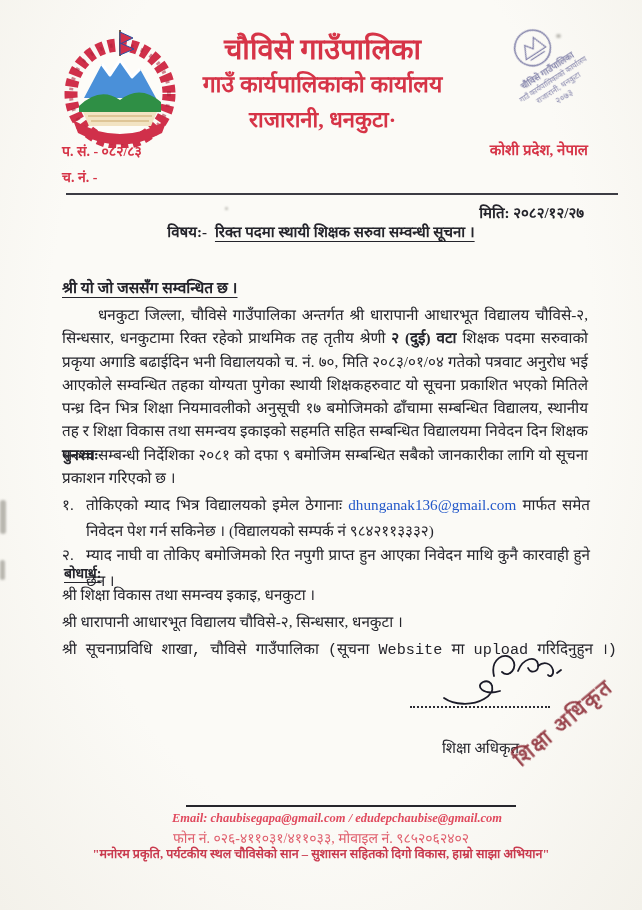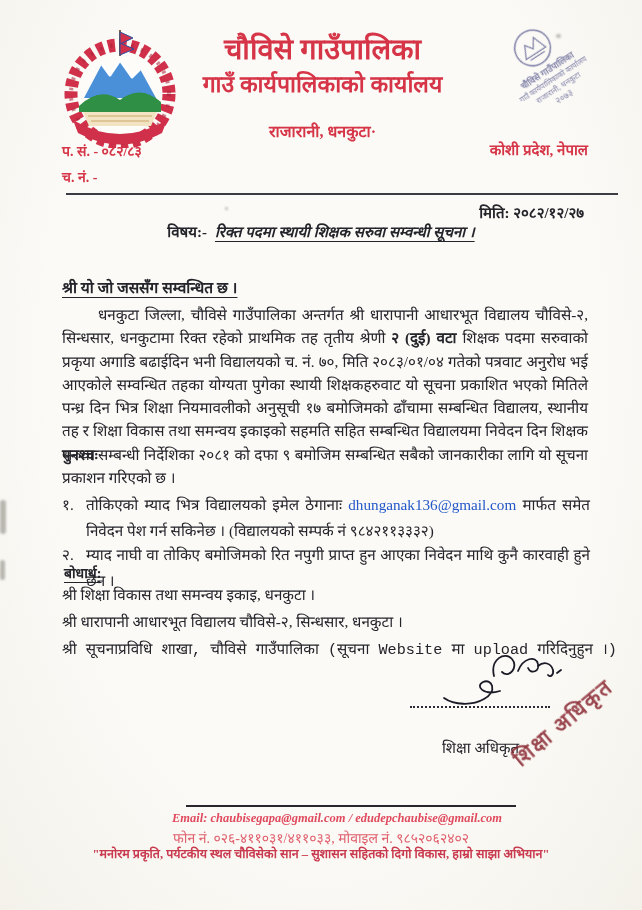--- a/index.html
+++ b/index.html
@@ -12,40 +12,40 @@
     position:relative;width:642px;height:910px;overflow:hidden;
     background:#f9f8f3;
     background-image:radial-gradient(ellipse at 50% 40%, #fbfaf6 60%, #f3f1ea 100%);
     color:#24242b;
   }
   
   .emblem{position:absolute;left:58px;top:28px;width:124px;height:120px;}
   .title-block{position:absolute;left:150px;top:32px;width:345px;text-align:center;color:#d63447;font-weight:bold;}
   .t1{font-size:29px;line-height:34px;}
   .t2{font-size:23px;line-height:30px;margin-top:4px;}
-  .t3{font-size:16px;line-height:24px;margin-top:20px;}
+  .t3{font-size:22px;line-height:24px;margin-top:8px;}
   .stamp{
     position:absolute;left:492px;top:20px;width:128px;height:128px;
     transform:rotate(-33deg);
     color:#7b7ba5;text-align:center;
     filter:blur(.35px);opacity:.92;
   }
   .stamp svg{display:block;margin:0 auto 1px auto;}
   .stamp .s1{font-size:9px;font-weight:bold;line-height:11px;}
   .stamp .s2{font-size:7.5px;line-height:10px;}
   .stamp .s3{font-size:8px;line-height:10px;}
   .stamp .s4{font-size:9px;line-height:11px;}
   .refno{position:absolute;left:62px;top:141px;color:#d63447;font-size:14px;font-weight:bold;}
   .chno{position:absolute;left:62px;top:167px;color:#d63447;font-size:14px;font-weight:bold;}
   .province{position:absolute;right:54px;top:139px;color:#d63447;font-size:15px;font-weight:bold;}
   .head-rule{position:absolute;left:66px;top:193px;width:552px;border-top:2px solid #3c3c44;}
   .date{position:absolute;right:58px;top:202px;font-size:15px;font-weight:bold;}
   
   .subject{position:absolute;left:0;top:221px;width:100%;text-align:center;font-size:15px;font-weight:bold;}
-  .subject .sub-text{text-decoration:underline;text-underline-offset:4px;text-decoration-thickness:1.4px;margin-left:8px;font-style:italic;}
+  .subject .sub-text{text-decoration:underline;text-underline-offset:4px;text-decoration-thickness:1.4px;margin-left:8px;}
   .salutation{position:absolute;left:62px;top:276px;font-size:15.5px;font-weight:bold;text-decoration:underline;text-underline-offset:4px;}
   .body-para{
     position:absolute;left:62px;top:303px;width:526px;margin:0;
     font-size:15.2px;line-height:23.3px;text-align:justify;text-indent:36px;
   }
   .ps-head{position:absolute;left:62px;top:444px;font-size:15px;font-weight:bold;}
   .ps-item{position:absolute;left:62px;width:528px;display:flex;font-size:15.2px;line-height:25.5px;}
   .ps-item .num{width:24px;flex:0 0 24px;}
   .ps-item .txt{flex:1;text-align:justify;}
   .ps-1{top:492px;}

